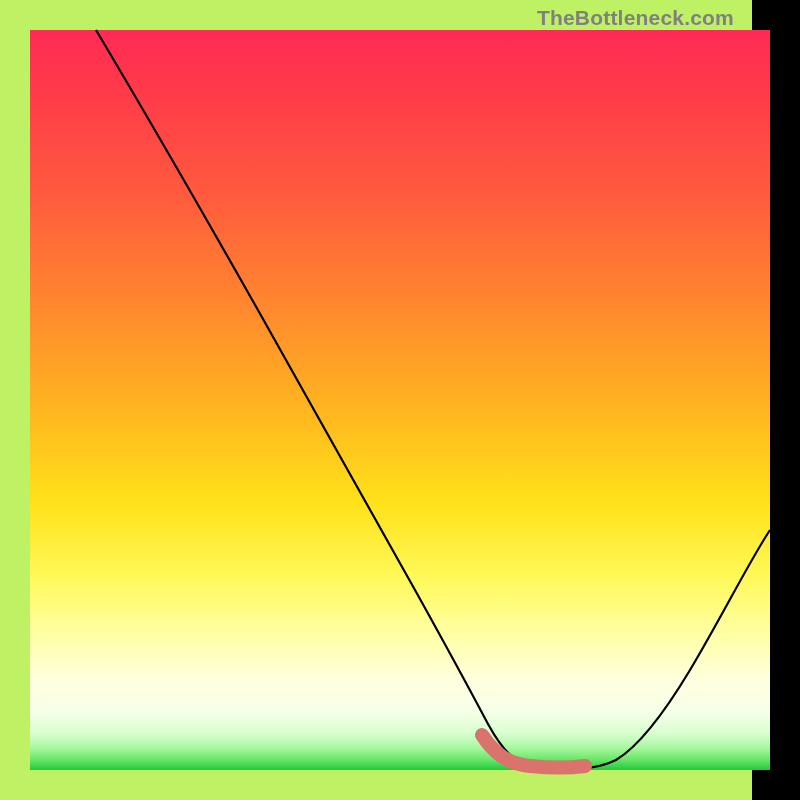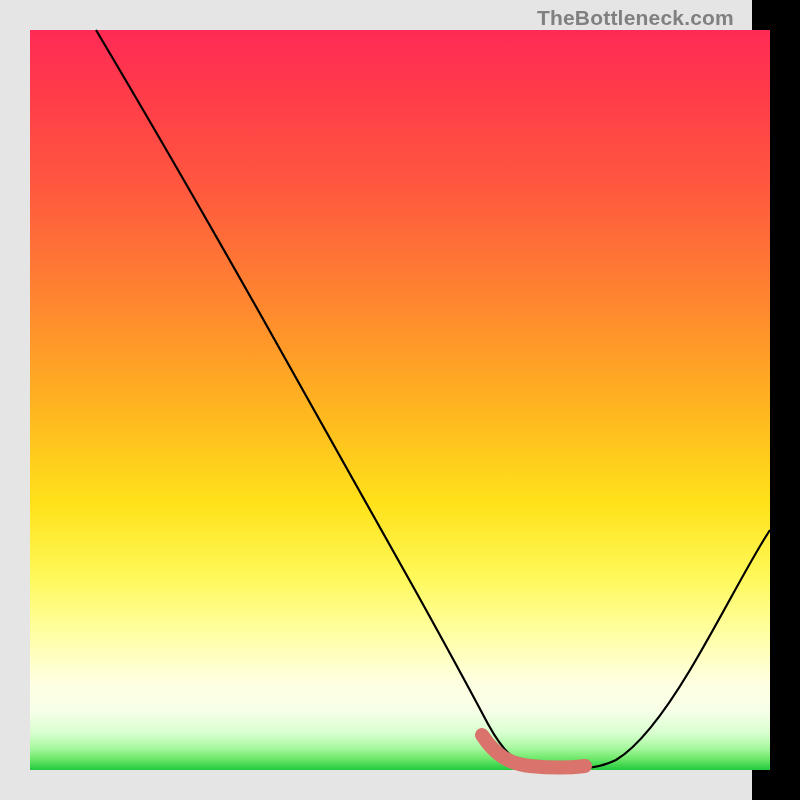--- a/index.html
+++ b/index.html
@@ -10,21 +10,21 @@
     background: #000;
     overflow: hidden;
     font-family: Arial, Helvetica, sans-serif;
   }
   .frame {
     position: absolute;
     left: 0;
     top: 0;
     width: 752px;
     height: 800px;
-    background: #e5e5e5;
+    background: #bef264;
   }
   .plot-area {
     position: absolute;
     left: 30px;
     top: 30px;
     width: 740px;
     height: 740px;
     
     background: linear-gradient(
       to bottom,

